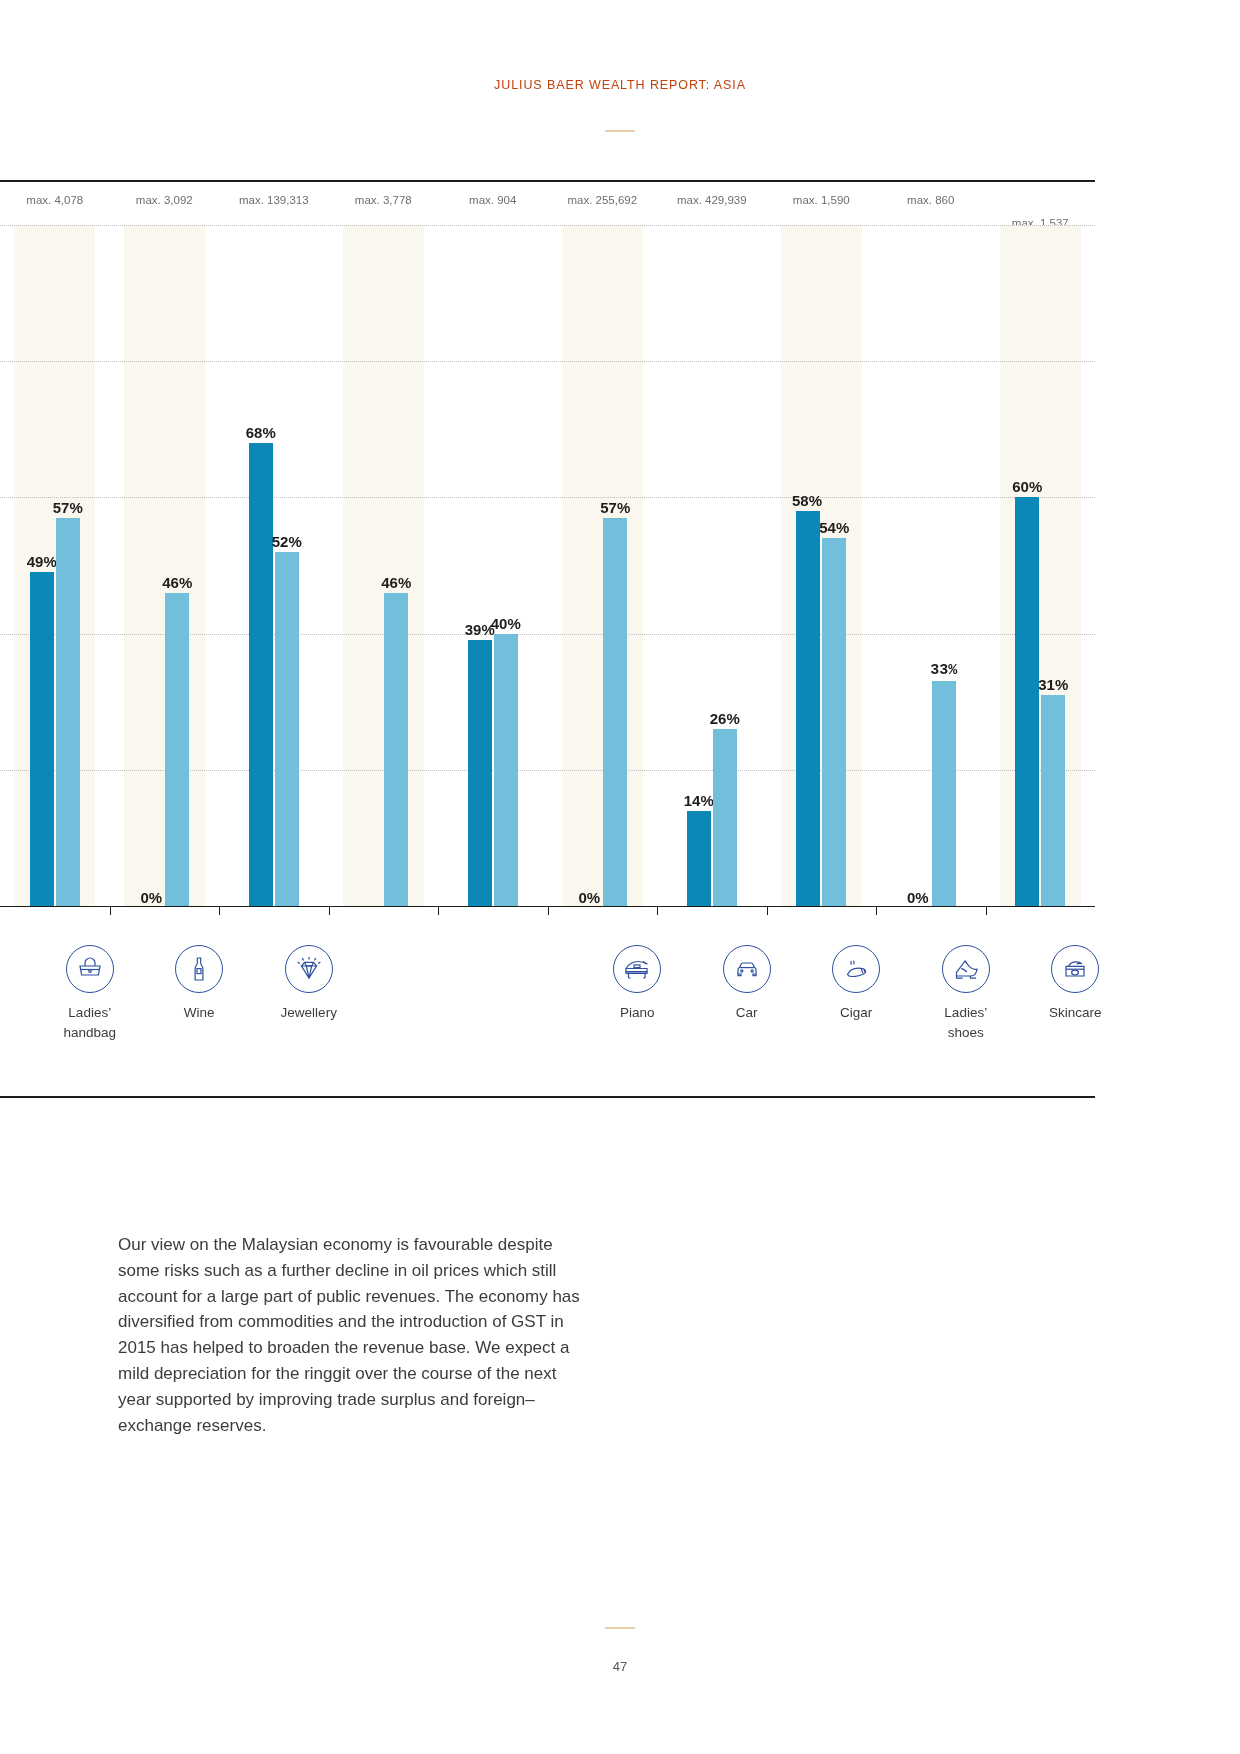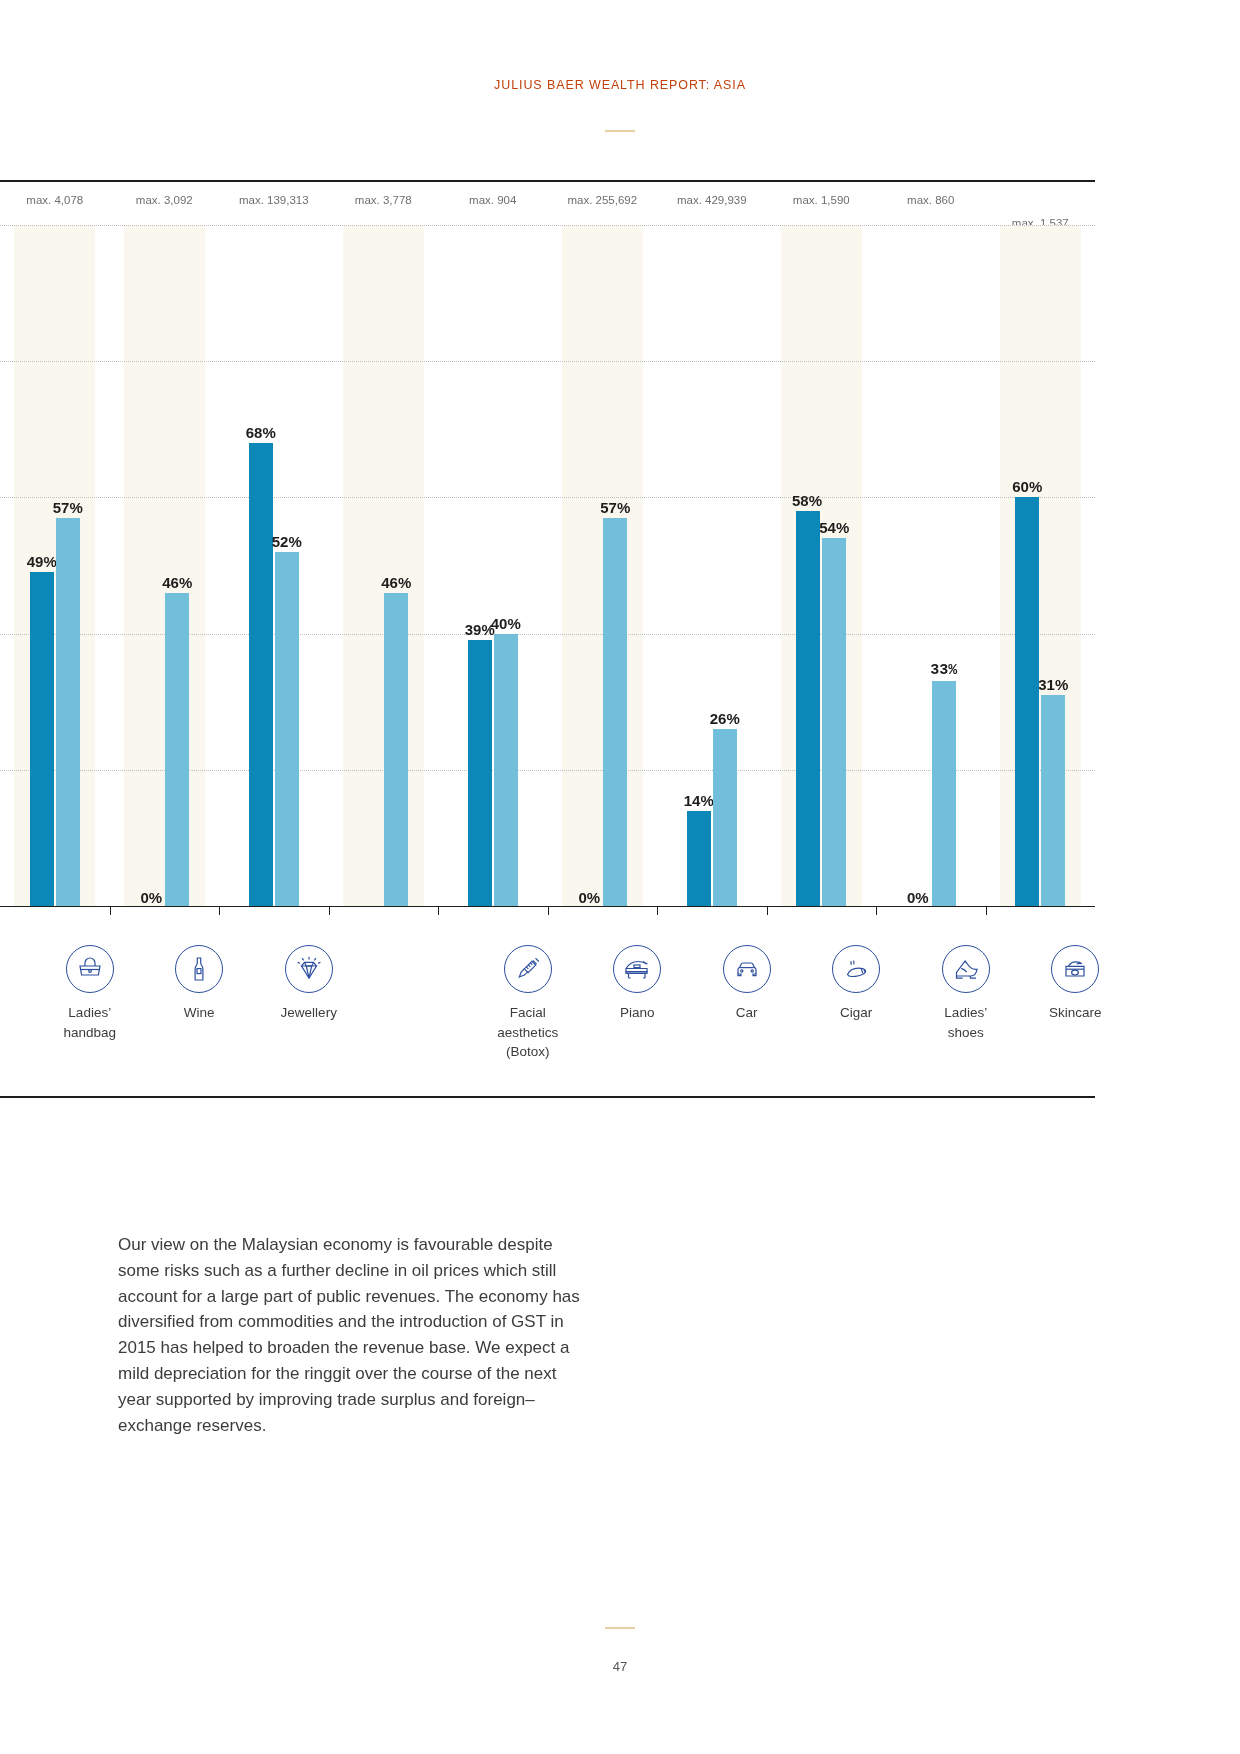--- a/index.html
+++ b/index.html
@@ -214,36 +214,20 @@
             <path d="M10.6 7.3L9.2 5.2"></path>
             <path d="M21.4 7.3l1.4-2.1"></path>
             <path d="M6.8 10.4L4.6 9.3"></path>
             <path d="M25.2 10.4l2.2-1.1"></path>
           </svg>
         </div>
         <div class="cat-label">
           <div>Jewellery</div>
         </div>
       </div>
-      <div class="cat" style="left: 436.75px;">
-        <div class="icon-circle">
-          <svg width="30" height="30" viewBox="0 0 30 30" fill="none" stroke="#2d4f9e" stroke-width="1.2">
-            <path d="M22.5 4.2l3.3 3.3"></path>
-            <path d="M19.8 6.4l3.8 3.8"></path>
-            <path d="M11.3 14.9l3.8 3.8 7.6-7.6-3.8-3.8z"></path>
-            <path d="M13.3 12.9l2 2M15.3 10.9l2 2M17.3 8.9l2 2"></path>
-            <path d="M11.3 14.9l-3.1 3.1-1.9 5 5-1.9 3.8-3.5"></path>
-          </svg>
-        </div>
-        <div class="cat-label">
-          <div>Facial</div>
-          <div>aesthetics</div>
-          <div>(Botox)</div>
-        </div>
-      </div>
       <div class="cat" style="left: 546.25px;">
         <div class="icon-circle">
           <svg width="32" height="32" viewBox="0 0 32 32" fill="none" stroke="#2d4f9e" stroke-width="1.2">
             <path d="M5 15.5c2-4.2 7-7 12-7 4 0 7 1 9.5 2.6"></path>
             <path d="M5 15.5h21v3.2H5z"></path>
             <path d="M5 18.7h21v1.6H5z"></path>
             <path d="M7.5 20.3V25M24 20.3V25"></path>
             <path d="M7.5 25h2.2M22 25h2.2"></path>
             <rect x="13" y="12" width="6" height="2.6"></rect>
             <path d="M22 8.5l3.5 2.6"></path>

